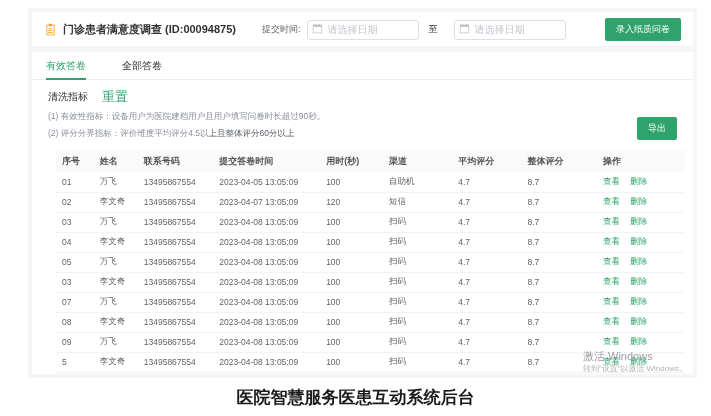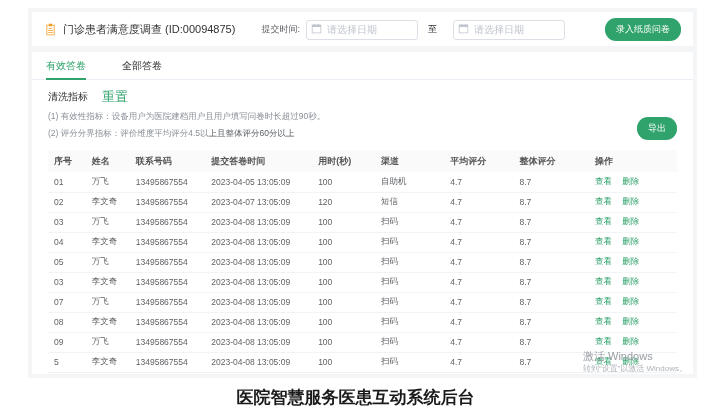--- a/index.html
+++ b/index.html
@@ -5,49 +5,49 @@
   :root{ --accent:#2fa36b; }
   *{box-sizing:border-box}
   body{margin:0;background:#fff}
   .screen{position:relative;width:711px;height:416px;background:#fff;overflow:hidden;
     font-family:"Liberation Sans","DejaVu Sans",sans-serif;color:#333}
   .app{position:absolute;left:28px;top:8px;width:669px;height:370px;background:#f4f5f7;
     display:flex;flex-direction:column;gap:6px;padding:4px}
   
   .topbar{height:34px;background:#fff;display:flex;align-items:center;padding:0 12px;flex:0 0 auto}
   .doc-icon{display:inline-flex;color:#f59a23;margin-right:6px}
-  .title{font-weight:normal;font-size:11px;color:#303133;white-space:nowrap}
+  .title{font-weight:bold;font-size:11px;color:#303133;white-space:nowrap}
   .submit-label{margin-left:26px;font-size:9px;color:#606266;white-space:nowrap}
   .date-input{width:112px;height:20px;margin-left:6px;position:relative}
   .date-input input{width:100%;height:100%;border:1px solid #dcdfe6;border-radius:3px;
     padding:0 4px 0 20px;font-size:10px;color:#606266;background:#fff;outline:none}
   .date-input input::placeholder{color:#bfc4cc}
   .cal{position:absolute;left:5px;top:4px;color:#c0c4cc;pointer-events:none;display:inline-flex}
   .to{margin:0 10px;font-size:9px;color:#303133}
   .spacer{flex:1}
-  .btn{background:var(--accent);color:#fff;border:none;border-radius:11px;font-size:9px;
+  .btn{background:var(--accent);color:#fff;border:none;border-radius:2px;font-size:9px;
     padding:5px 11px;cursor:pointer;white-space:nowrap}
   
   .main{flex:1;background:#fff;position:relative;overflow:hidden}
   .tabs{height:28px;border-bottom:1px solid #ebeef5;display:flex;align-items:center;
     padding:0 14px;gap:36px}
   .tab{font-size:10px;color:#303133;position:relative;height:100%;display:flex;
     align-items:center;cursor:pointer}
   .tab.active{color:var(--accent)}
   .tab.active::after{content:"";position:absolute;left:0;right:0;bottom:-1px;height:2px;
     background:var(--accent)}
   .criteria{padding:8px 16px 4px;position:relative}
   .c-head{display:flex;align-items:center}
   .c-title{font-size:10px;font-weight:normal;color:#303133}
   .reset{font-size:13px;color:var(--accent);margin-left:14px;cursor:pointer}
   .c-line{font-size:8.5px;color:#8a9099;margin-top:5px;white-space:nowrap}
   .c-line .em{color:#5a6066}
   .export-btn{position:absolute;right:16px;bottom:4px}
   
-  table{margin:6px 16px 0;border-collapse:collapse;width:calc(100% - 32px);table-layout:fixed}
+  table{margin:6px 24px 0;border-collapse:collapse;width:calc(100% - 32px);table-layout:fixed}
   thead th{background:#fafafa;font-size:9px;color:#555;font-weight:bold;height:22px;
     text-align:left;padding:0 6px;white-space:nowrap}
   tbody td{font-size:8.5px;color:#606266;height:20px;border-bottom:1px solid #f2f3f5;
     padding:0 6px;text-align:left;white-space:nowrap;overflow:hidden}
   .link{cursor:pointer;color:var(--accent);margin-right:8px;text-decoration:none}
   
   .toolbar{position:absolute;left:50%;bottom:2px;transform:translateX(-50%);background:#fff;
     border:1px solid #e4e7ed;border-radius:4px;box-shadow:0 2px 6px rgba(0,0,0,.12);
     height:22px;display:flex;align-items:center;padding:0 9px;gap:8px;font-size:9px;color:#606266}
   .tb-caret{font-size:7px;color:#8a8f99}

